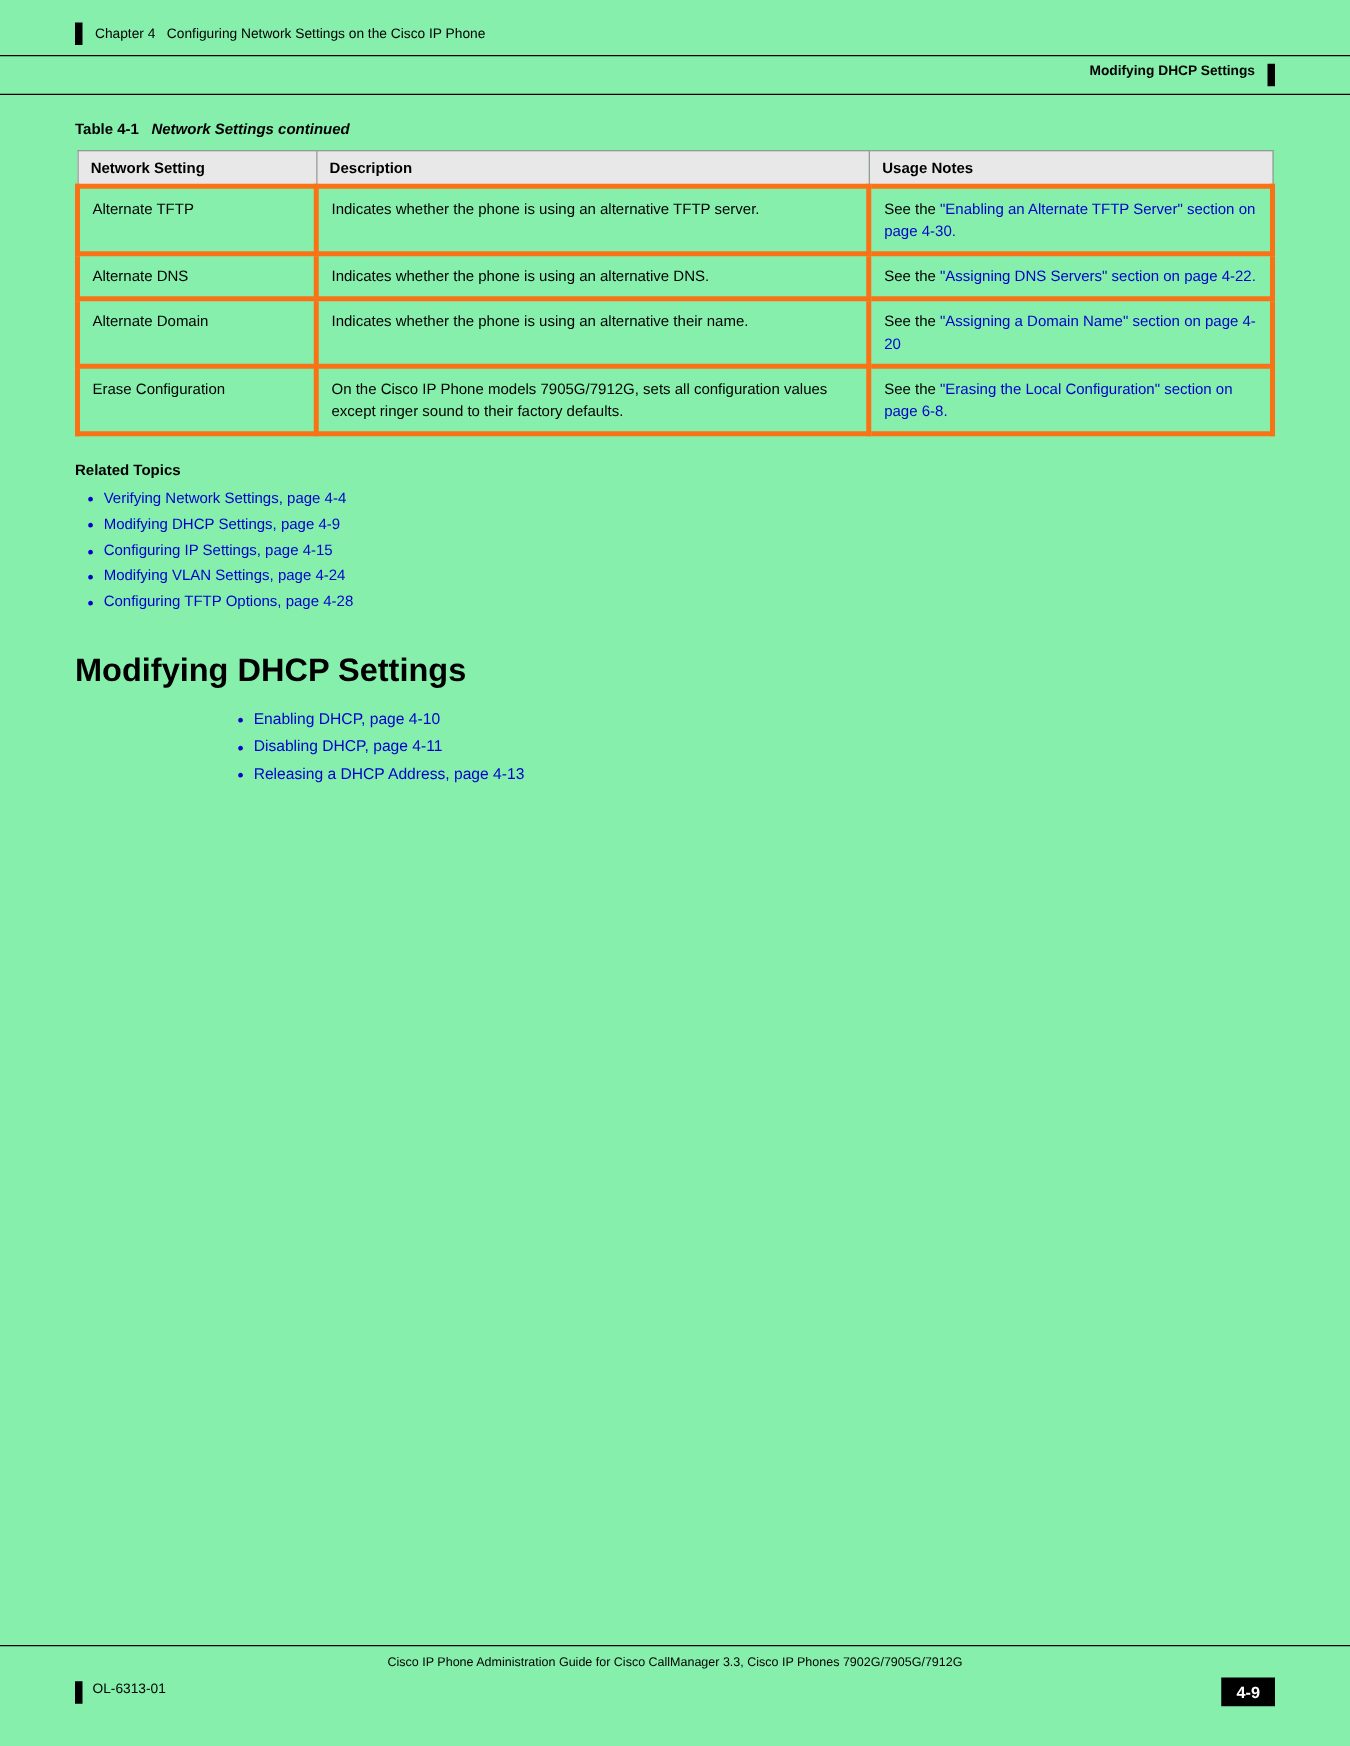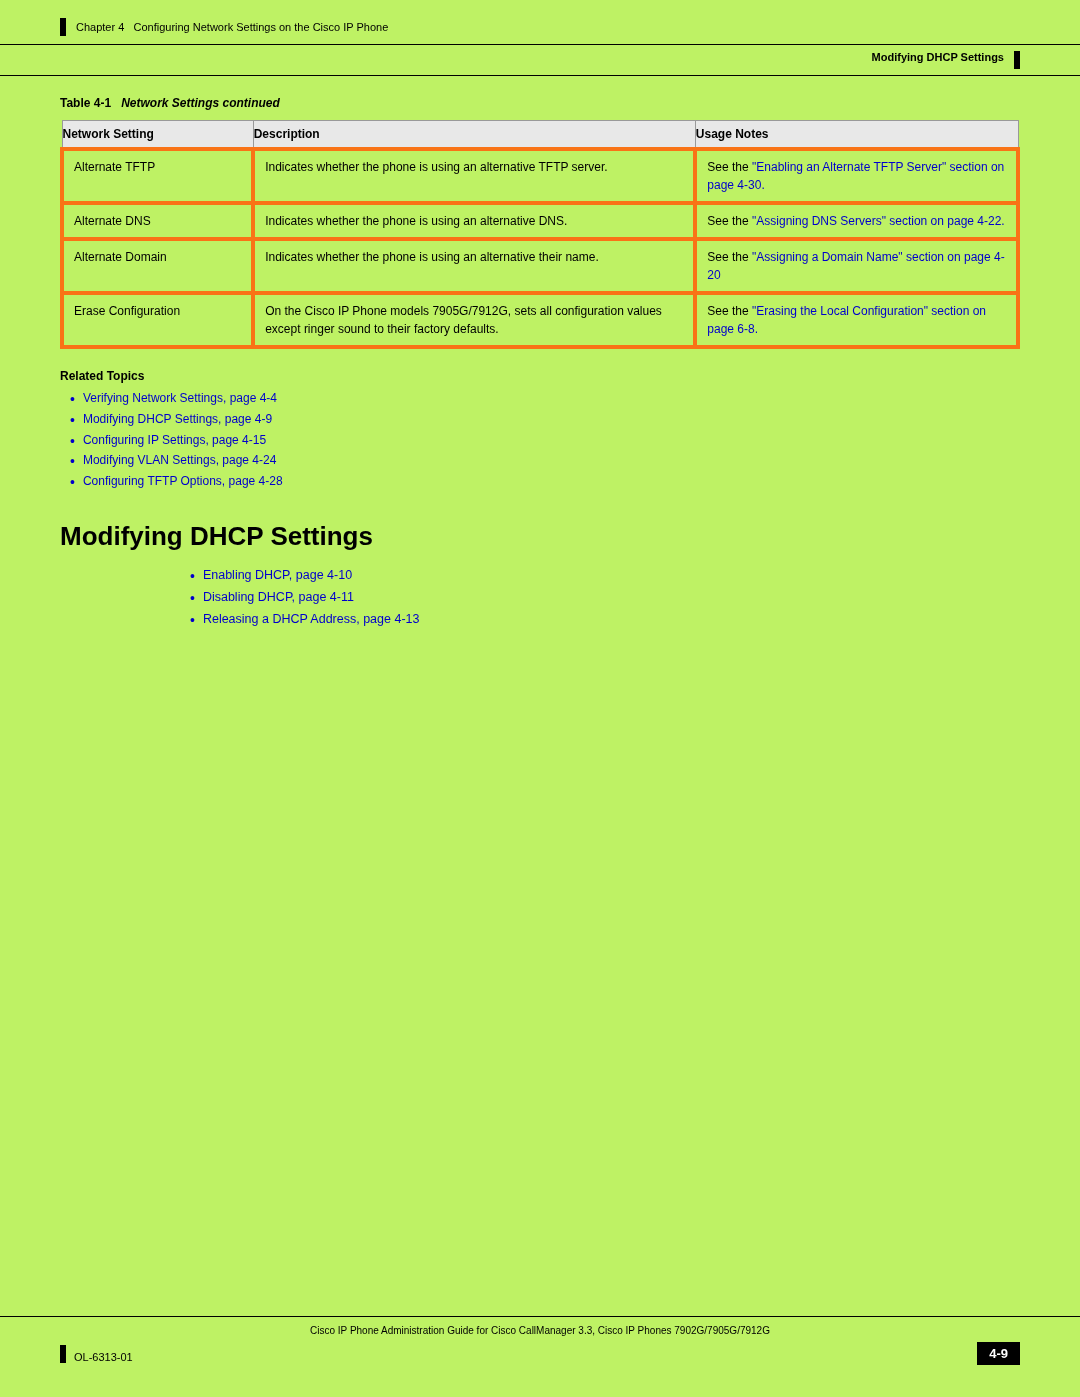--- a/index.html
+++ b/index.html
@@ -10,21 +10,21 @@
       background: #ffffff;
       color: #000000;
       width: 1080px;
       min-height: 1397px;
       position: relative;
     }
 
     .page-container {
       width: 1080px;
       min-height: 1397px;
-      background: #bef264;
+      background: #86efac;
       position: relative;
       padding: 0;
     }
 
     
     .top-header {
       display: flex;
       justify-content: space-between;
       align-items: center;
       padding: 18px 60px 8px 60px;
@@ -96,21 +96,21 @@
     
     .settings-table {
       width: 100%;
       border-collapse: collapse;
       margin-bottom: 20px;
     }
 
     .settings-table th {
       background: #e8e8e8;
       border: 1px solid #999;
-      padding: 6px 0;
+      padding: 6px 10px;
       text-align: left;
       font-size: 12px;
       font-weight: bold;
       margin-left: 20px;
     }
 
     .settings-table td {
       border: 4px solid #f97316;
       padding: 7px 10px;
       vertical-align: top;
@@ -214,21 +214,21 @@
     }
 
     .footer-bottom {
       display: flex;
       justify-content: space-between;
       align-items: center;
     }
 
     .footer-left {
       display: flex;
-      align-items: flex-end;
+      align-items: flex-start;
       font-size: 11px;
     }
 
     .footer-left .bar-indicator {
       width: 6px;
       height: 18px;
       background: #000;
       display: inline-block;
       margin-right: 8px;
     }

